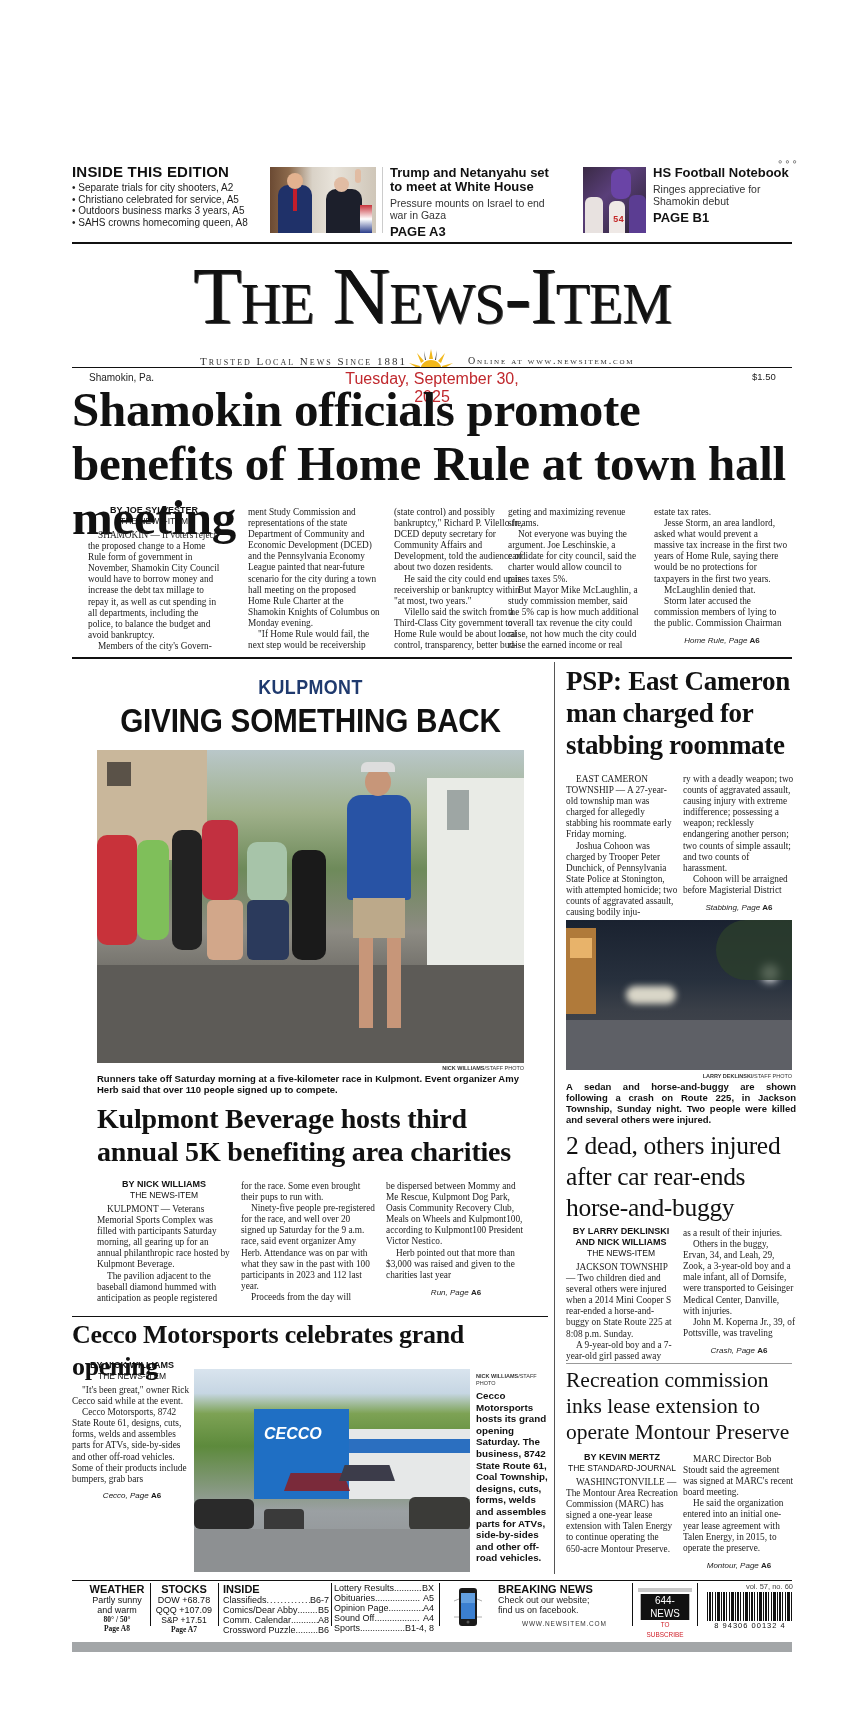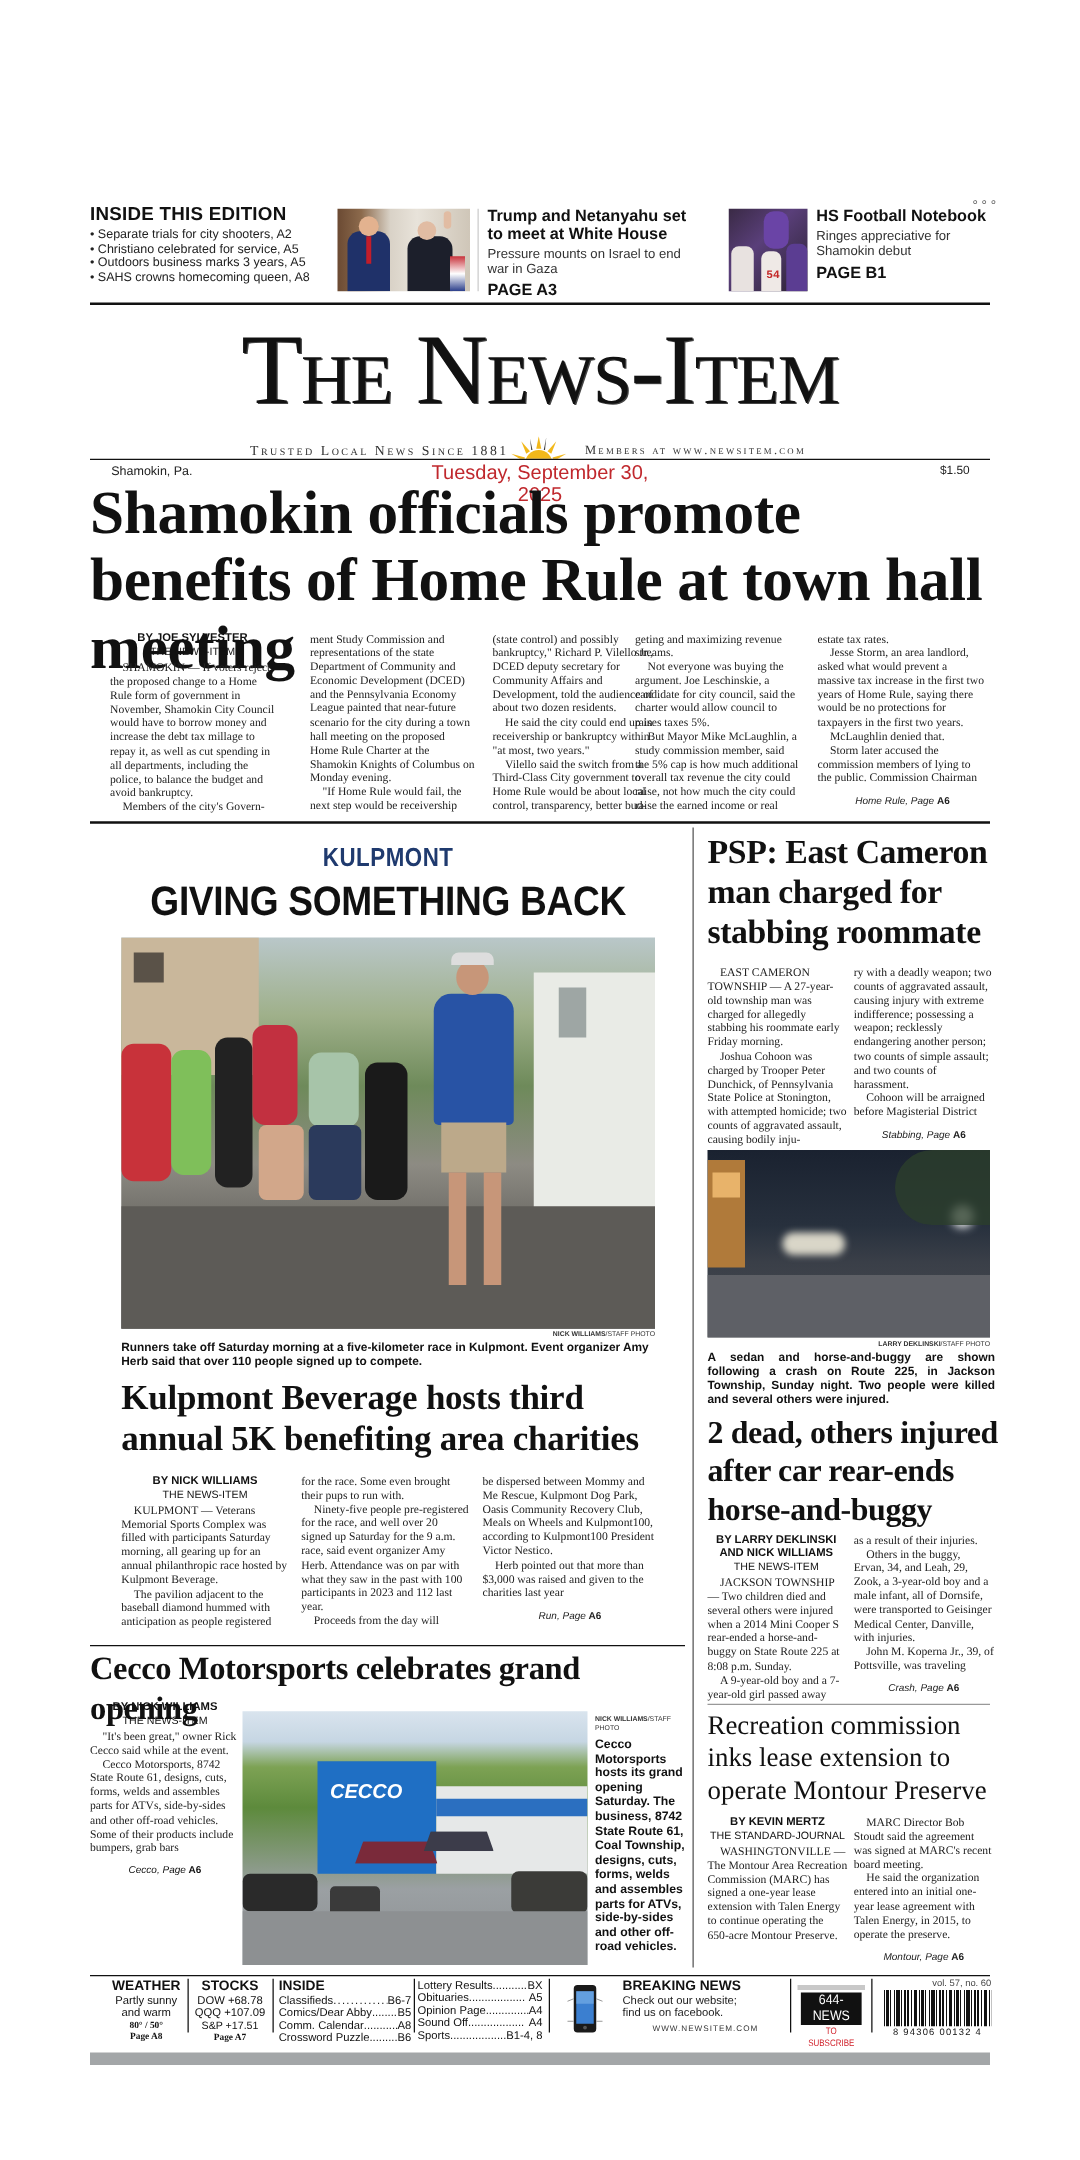--- a/index.html
+++ b/index.html
@@ -79,21 +79,21 @@
       <polygon points="38,6 34,16 31,14"></polygon>
       <polygon points="2,16 13,19 12,22"></polygon>
       <polygon points="46,16 36,22 35,19"></polygon>
     </g>
     <g fill="#3d3d3d">
         <polygon points="17,4 19,13 18,13"></polygon>
         <polygon points="30,3 29,13 28,13"></polygon>
       </g>
   </svg>
 </div>
-<div class="abs serif" style="left:468px;top:355px;width:220px;font-variant:small-caps;font-size:10px;letter-spacing:1.8px;color:#333">Members at www.newsitem.com</div>
+<div class="abs serif" style="left:468px;top:355px;width:220px;font-variant:small-caps;font-size:10px;letter-spacing:1.8px;color:#333">Online at www.newsitem.com</div>
 <div class="rule" style="left:72px;top:367px;width:720px;height:1px"></div>
 <div class="abs sans" style="left:89px;top:372px;font-size:10px;color:#222">Shamokin, Pa.</div>
 <div class="abs sans" style="left:332px;top:370px;width:200px;text-align:center;font-size:16px;color:#c0282d">Tuesday, September 30, 2025</div>
 <div class="abs sans" style="left:752px;top:371px;font-size:9.5px;color:#222">$1.50</div>
 
 <div class="abs serif" style="left:72px;top:383px;width:730px;font-size:49px;line-height:54px;font-weight:600;color:#111;letter-spacing:-.3px">Shamokin officials promote benefits of Home Rule at town hall meeting</div>
 
 <div class="col" style="left:88px;top:505px;width:132px">
   <div class="byline">BY JOE SYLVESTER</div>
   <div class="org">THE NEWS-ITEM</div>
@@ -191,21 +191,21 @@
   <div style="position:absolute;left:0;top:8px;width:30px;height:86px;background:#b07a3a"></div>
   <div style="position:absolute;left:4px;top:18px;width:22px;height:20px;background:#e8b36a"></div>
   <div style="position:absolute;left:60px;top:66px;width:50px;height:18px;background:#d9d6c8;border-radius:9px;filter:blur(3px)"></div>
   <div style="position:absolute;left:195px;top:44px;width:18px;height:18px;background:#fff;border-radius:50%;filter:blur(4px)"></div>
   <div style="position:absolute;left:0;top:100px;width:226px;height:50px;background:#5e6066"></div>
   <div style="position:absolute;left:150px;top:0;width:76px;height:60px;background:#2c3e2c;border-radius:40px 0 0 40px;opacity:.8"></div>
 </div>
 <div class="abs credit" style="left:566px;top:1073px;width:226px"><b>LARRY DEKLINSKI</b><span>/STAFF PHOTO</span></div>
 <div class="abs caption" style="left:566px;top:1081px;width:230px;text-align:justify">A sedan and horse-and-buggy are shown following a crash on Route 225, in Jackson Township, Sunday night. Two people were killed and several others were injured.</div>
 
-<div class="abs serif" style="left:566px;top:1130px;width:236px;font-size:25.5px;line-height:31px;font-weight:700;letter-spacing:-.3px">2 dead, others injured after car rear-ends horse-and-buggy</div>
+<div class="abs serif" style="left:566px;top:1130px;width:236px;font-size:25.5px;line-height:31px;font-weight:400;letter-spacing:-.3px">2 dead, others injured after car rear-ends horse-and-buggy</div>
 <div class="col" style="left:566px;top:1226px;width:110px">
   <div class="byline">BY LARRY DEKLINSKI</div>
   <div class="byline">AND NICK WILLIAMS</div>
   <div class="org">THE NEWS-ITEM</div>
   <div class="bodytext">
     <p>JACKSON TOWNSHIP — Two children died and several others were injured when a 2014 Mini Cooper S rear-ended a horse-and-buggy on State Route 225 at 8:08 p.m. Sunday.</p>
     <p>A 9-year-old boy and a 7-year-old girl passed away</p>
   </div>
 </div>
 <div class="col bodytext" style="left:683px;top:1228px;width:112px">

